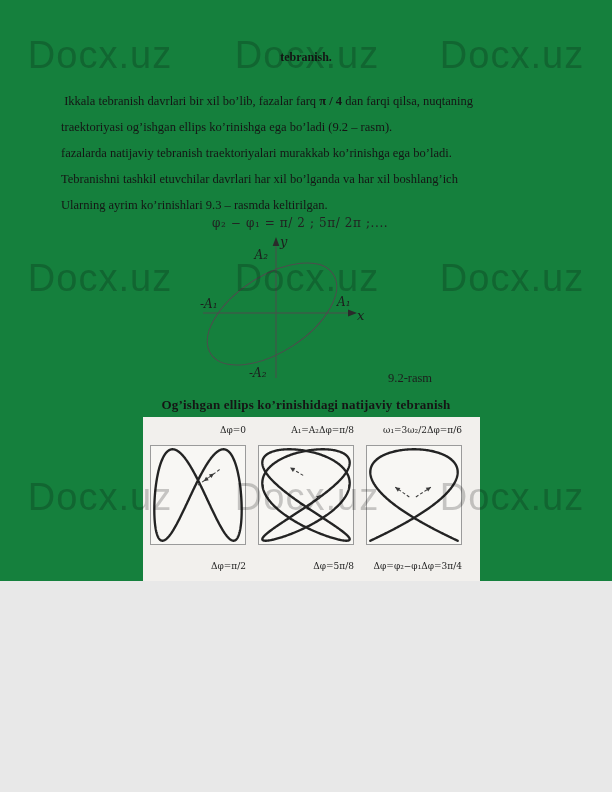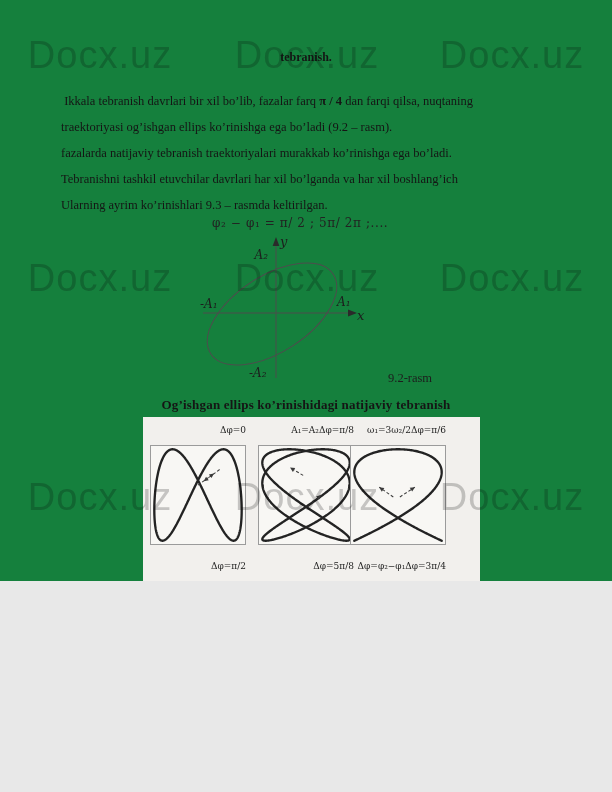--- a/index.html
+++ b/index.html
@@ -37,21 +37,21 @@
   }
   .fig93{
     position:absolute;top:417px;left:143px;width:337px;height:270px;
     background:#f2f0ed;
   }
   .panel{position:absolute;width:96px;}
   .panel.r1{top:0;}
   .panel.r2{top:134px;}
   .panel.c1{left:7px;}
   .panel.c2{left:115px;}
-  .panel.c3{left:207px;border-radius:12px;}
+  .panel.c3{left:223px;border-radius:12px;}
   .plabels{
     display:flex;flex-direction:row;justify-content:flex-end;align-items:center;
     font-family:"DejaVu Serif",serif;font-size:9px;line-height:11.5px;color:#1c1c1c;
   }
   .r1 .plabels{height:28px;}
   .r2 .plabels{height:32px;}
   .pbox{
     box-sizing:border-box;border:1px solid #9b9b9b;background:#f8f7f4;width:96px;
   }
   .r1 .pbox{height:100px;}

